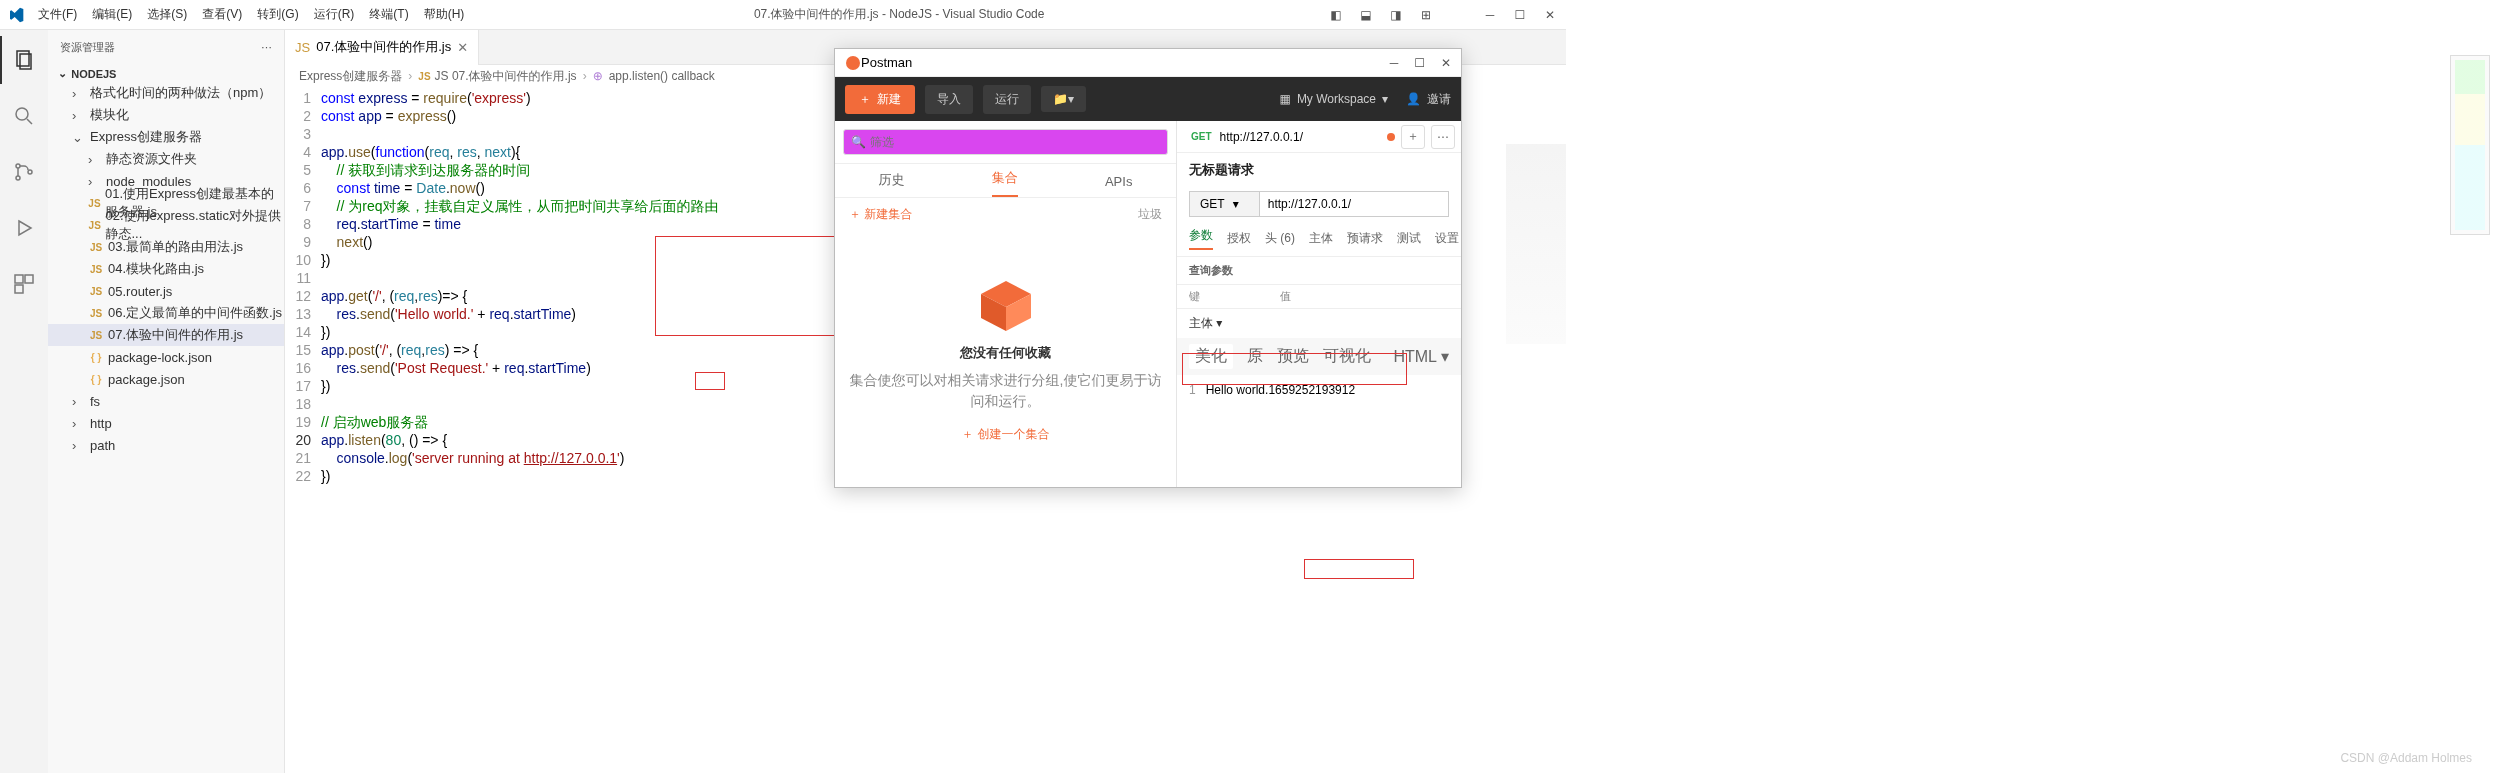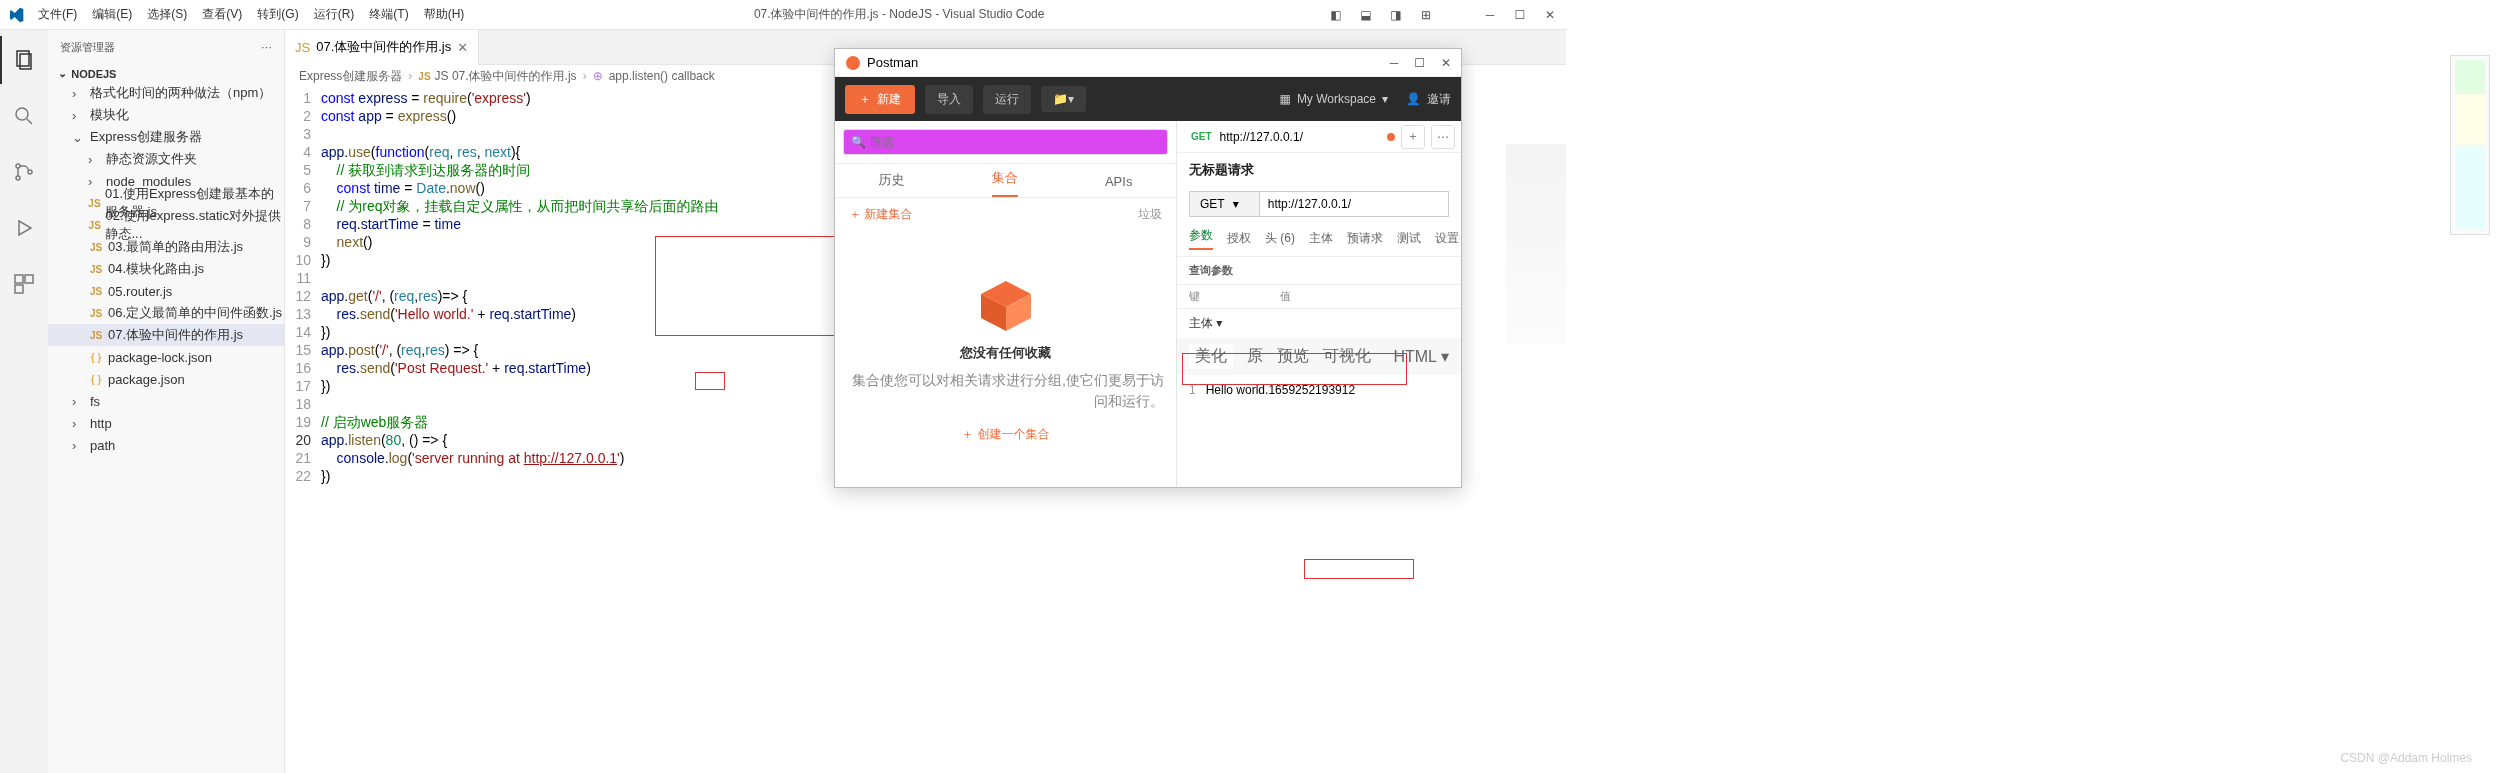--- a/index.html
+++ b/index.html
@@ -49,41 +49,41 @@
 .prm { color:#267f99; }
 .cmt { color:#008000; }
 .url { text-decoration:underline; }
 .redbox { position:absolute; border:1px solid #d33; pointer-events:none; }
 .box1 { left:370px; top:149px; width:415px; height:100px; }
 .box2 { left:410px; top:285px; width:30px; height:18px; }
 .minimap { position:absolute; right:0; top:57px; width:60px; height:200px; background:linear-gradient(#e3e3e3,#f5f5f5); opacity:.4; }
 
 .postman { position:absolute; left:834px; top:48px; width:628px; height:440px; background:#fff; border:1px solid #bbb; box-shadow:0 4px 20px rgba(0,0,0,.2); display:flex; flex-direction:column; font-size:12px; }
 .pm-title { height:28px; display:flex; align-items:center; padding:0 10px; justify-content:space-between; border-bottom:1px solid #eee; }
-.pm-title .left { display:flex; align-items:center; gap:6px; font-size:13px; }
+.pm-title .left { display:flex; align-items:center; font-size:13px; }
 .pm-title .wbtns { display:flex; gap:16px; color:#555; }
 .pm-menu { height:24px; display:flex; align-items:center; gap:14px; padding:0 10px; font-size:12px; color:#333; border-bottom:1px solid #eee; }
 .pm-toolbar { height:44px; background:#2b2b2b; display:flex; align-items:center; padding:0 10px; gap:10px; }
 .pm-btn-new { background:#f26b3a; color:#fff; padding:6px 14px; border-radius:3px; display:flex; align-items:center; gap:6px; }
 .pm-btn-dark { background:#3c3c3c; color:#ccc; padding:6px 12px; border-radius:3px; }
 .pm-ws { margin-left:auto; color:#ccc; display:flex; align-items:center; gap:18px; }
 .pm-ws .grp { display:flex; align-items:center; gap:6px; }
 .pm-body { flex:1; display:flex; min-height:0; }
 .pm-side { width:342px; border-right:1px solid #e5e5e5; display:flex; flex-direction:column; }
 .pm-search { padding:8px; border-bottom:1px solid #eee; }
 .pm-search input { width:100%; padding:5px 8px 5px 26px; border:1px solid #ddd; border-radius:3px; font-size:12px; background:#d946ef; }
 .pm-search-wrap { position:relative; }
 .pm-search-wrap .sicon { position:absolute; left:8px; top:6px; color:#aaa; }
 .pm-tabs { display:flex; height:34px; align-items:flex-end; justify-content:space-around; border-bottom:1px solid #eee; font-size:13px; }
 .pm-tabs span { padding:8px 0; color:#666; }
 .pm-tabs span.act { color:#f26b3a; border-bottom:2px solid #f26b3a; font-weight:500; }
 .pm-subrow { display:flex; justify-content:space-between; padding:8px 14px; font-size:12px; }
 .pm-subrow .new { color:#f26b3a; }
 .pm-subrow .trash { color:#999; }
-.pm-empty { flex:1; display:flex; flex-direction:column; align-items:center; justify-content:center; color:#666; padding:12px; text-align:right; gap:8px; }
+.pm-empty { flex:1; display:flex; flex-direction:column; align-items:center; justify-content:center; color:#666; padding:12px; text-align:center; gap:8px; }
 .pm-empty .cube { width:60px; height:60px; }
 .pm-empty h4 { font-size:13px; color:#333; }
 .pm-empty p { font-size:14px; color:#888; line-height:1.5; }
 .pm-empty .create { color:#f26b3a; display:flex; align-items:center; gap:4px; margin-top:6px; }
 .pm-main { flex:1; display:flex; flex-direction:column; padding:0; min-width:0; }
 .pm-reqtab { height:32px; display:flex; align-items:center; border-bottom:1px solid #eee; padding:0 6px; }
 .pm-reqtab .rtab { display:flex; align-items:center; gap:8px; padding:4px 8px; font-size:12px; }
 .pm-reqtab .rtab .method { color:#2fa84f; font-size:10px; font-weight:bold; }
 .pm-reqtab .dot { width:8px; height:8px; background:#f26b3a; border-radius:50%; margin-left:auto; }
 .pm-reqtab .addbtn { width:24px; height:24px; display:flex; align-items:center; justify-content:center; border:1px solid #ddd; border-radius:3px; margin-left:6px; color:#666; }

